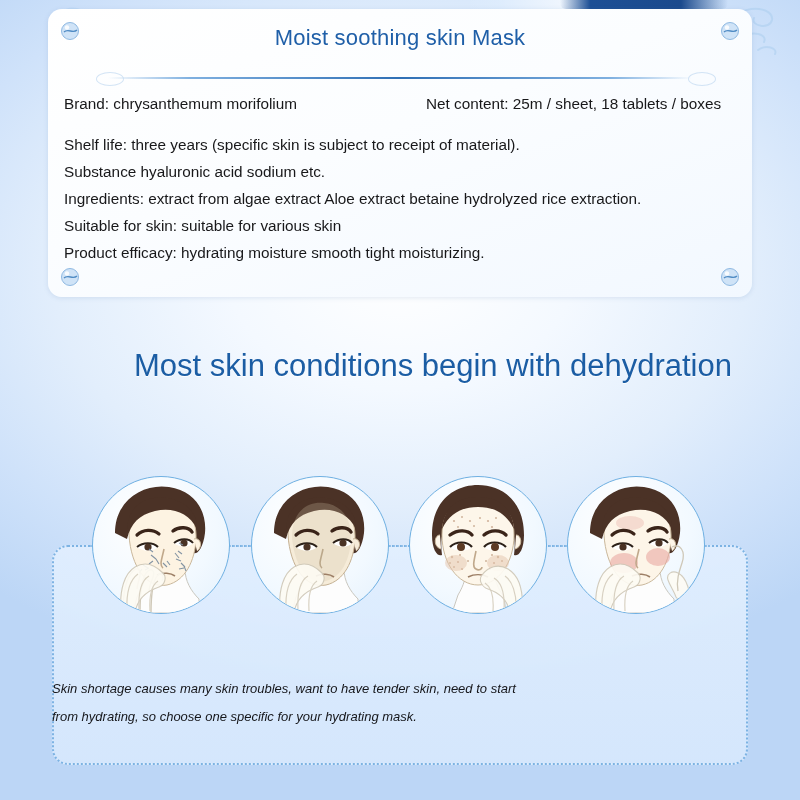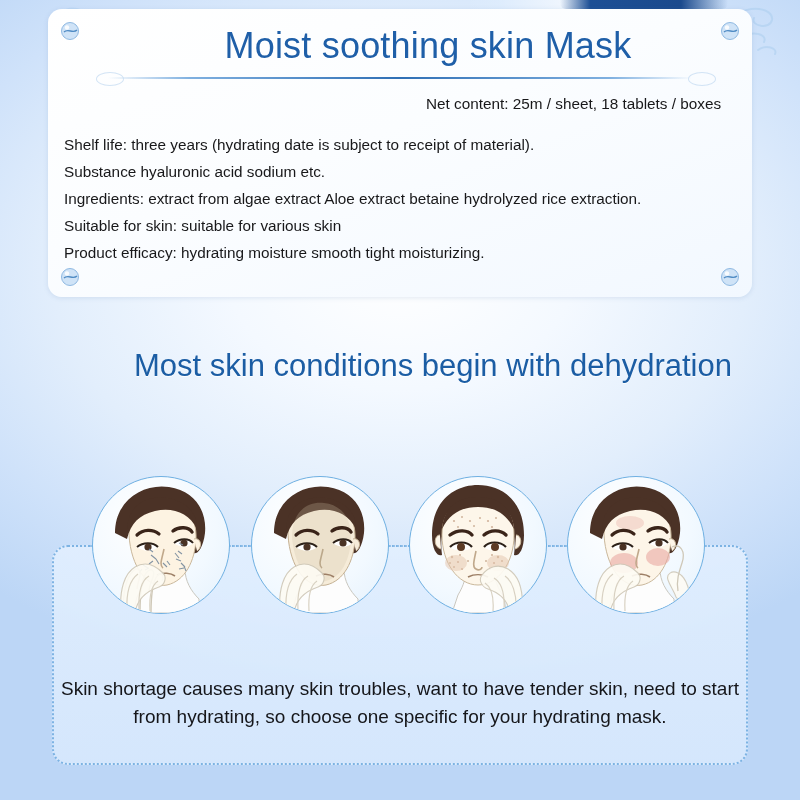--- a/index.html
+++ b/index.html
@@ -30,23 +30,22 @@
 
   
   .card{
     position:absolute;left:48px;top:9px;width:704px;height:288px;
     background:linear-gradient(160deg,#ffffff 0%,#fbfdff 45%,#f2f8ff 100%);
     border-radius:14px;
     box-shadow:0 1px 5px rgba(80,120,170,.16);
   }
   .card-title{
     position:absolute;left:0;top:16px;width:100%;
-    text-align:center;color:#1f5fa8;font-size:36px;letter-spacing:.2px;
+    text-align:center;color:#1f5fa8;font-size:22px;letter-spacing:.2px;
     text-shadow:0 1px 1px rgba(255,255,255,.9);
-    margin-left:28px;
   }
   .rule{
     position:absolute;left:60px;top:68px;width:584px;height:2px;
     background:linear-gradient(90deg,rgba(130,175,225,0) 0%,#7fb0e0 14%,#2f6fb5 50%,#7fb0e0 86%,rgba(130,175,225,0) 100%);
     border-radius:2px;
   }
   .rule-cap{position:absolute;top:63px;width:26px;height:12px;border:1px solid #c4dbf2;border-radius:50%;opacity:.75;}
   .rule-cap.l{left:48px;} .rule-cap.r{left:640px;}
 
   .specs{position:absolute;left:0;top:86px;width:100%;}
@@ -69,22 +68,22 @@
     margin-left:33px;
   }
 
   
   .panel{
     position:absolute;left:52px;top:545px;width:696px;height:220px;
     background:linear-gradient(180deg,rgba(226,239,254,.88) 0%,rgba(216,233,253,.88) 100%);
     border:2px dotted #7db3e3;border-radius:16px;box-sizing:border-box;
   }
   .panel-text{
-    position:absolute;left:52px;top:675px;width:696px;text-align:center;
-    color:#15161a;font-size:19px;line-height:28px;
+    position:absolute;left:52px;top:675px;width:696px;text-align:left;
+    color:#15161a;font-size:13px;line-height:28px;font-style:italic;
   }
 
   
   .faces{position:absolute;left:0;top:476px;width:800px;height:180px;}
   .dotline{
     position:absolute;top:545px;left:90px;width:620px;height:0;
     border-top:2px dotted #8dbde8;opacity:.85;
   }
   .face{
     position:absolute;width:136px;height:136px;border-radius:50%;
@@ -158,26 +157,27 @@
       </svg>
     </div>
 
     <div class="card-title">Moist soothing skin Mask</div>
     <div class="rule"></div>
     <div class="rule-cap l"></div>
     <div class="rule-cap r"></div>
 
     <div class="specs">
       <div class="spec-row">
+        <div class="spec-line">Brand: chrysanthemum morifolium</div>
         <div class="spec-line net">Net content: 25m / sheet, 18 tablets / boxes</div>
       </div>
     </div>
 
     <div class="spec-block">
-      <div class="spec-item">Shelf life: three years (hydrating date is subject to receipt of material).</div>
+      <div class="spec-item">Shelf life: three years (specific skin is subject to receipt of material).</div>
       <div class="spec-item">Substance hyaluronic acid sodium etc.</div>
       <div class="spec-item">Ingredients: extract from algae extract Aloe extract betaine hydrolyzed rice extraction.</div>
       <div class="spec-item">Suitable for skin: suitable for various skin</div>
       <div class="spec-item">Product efficacy: hydrating moisture smooth tight moisturizing.</div>
     </div>
   </div>
 
   <div class="h2">Most skin conditions begin with dehydration</div>
 
   <div class="panel"></div>

